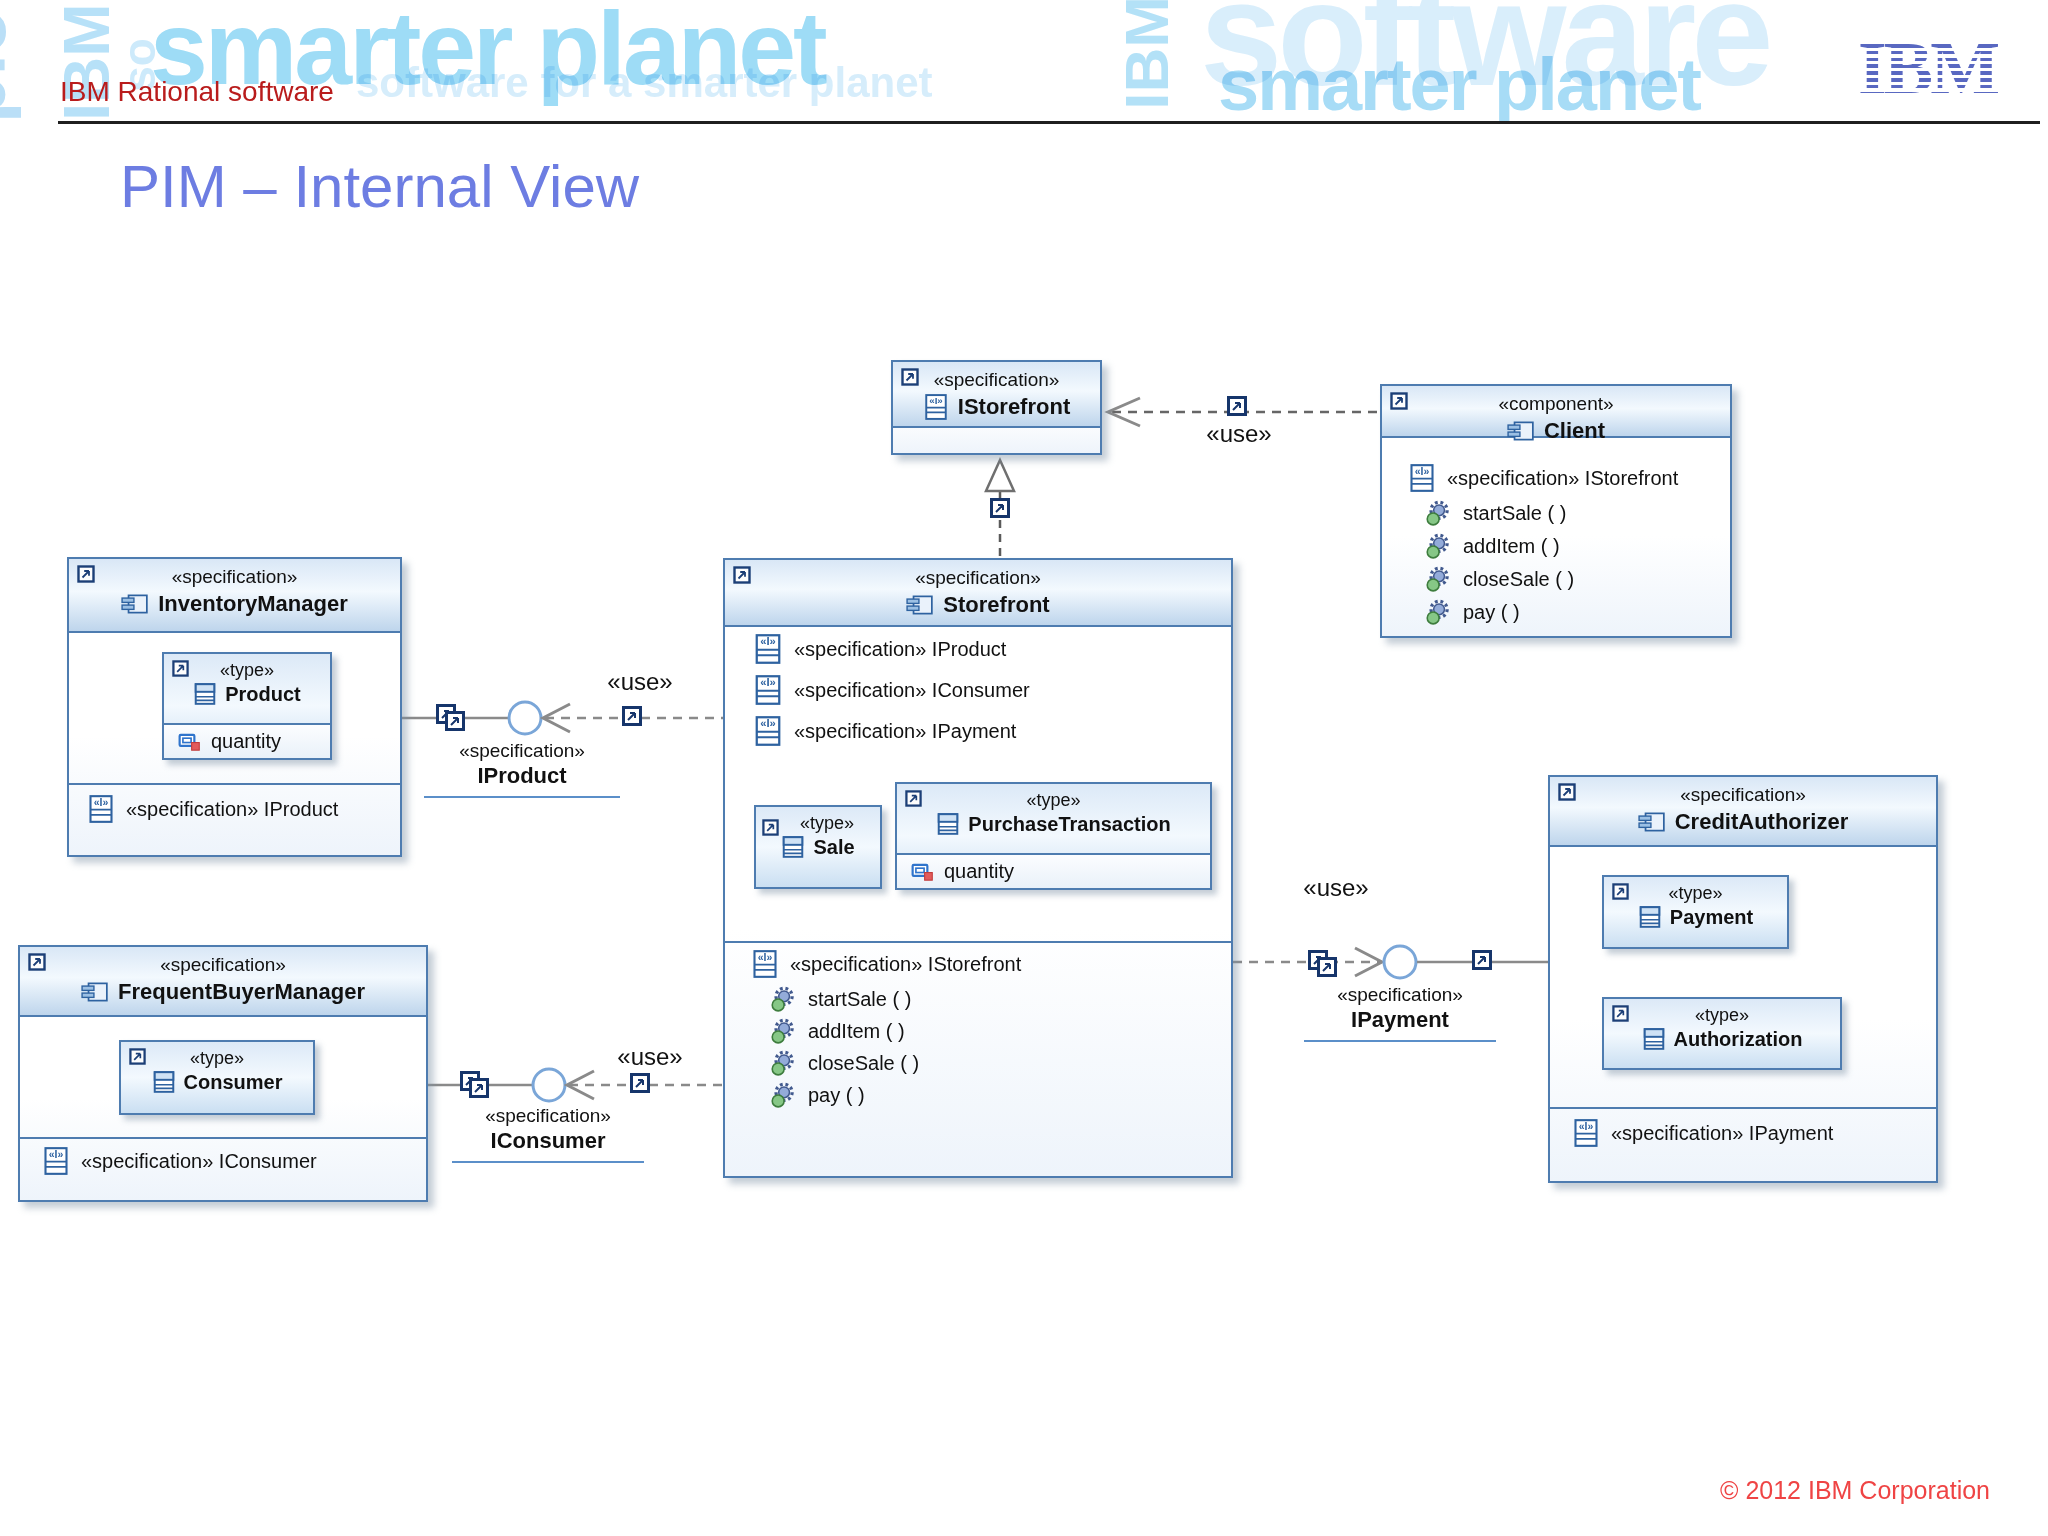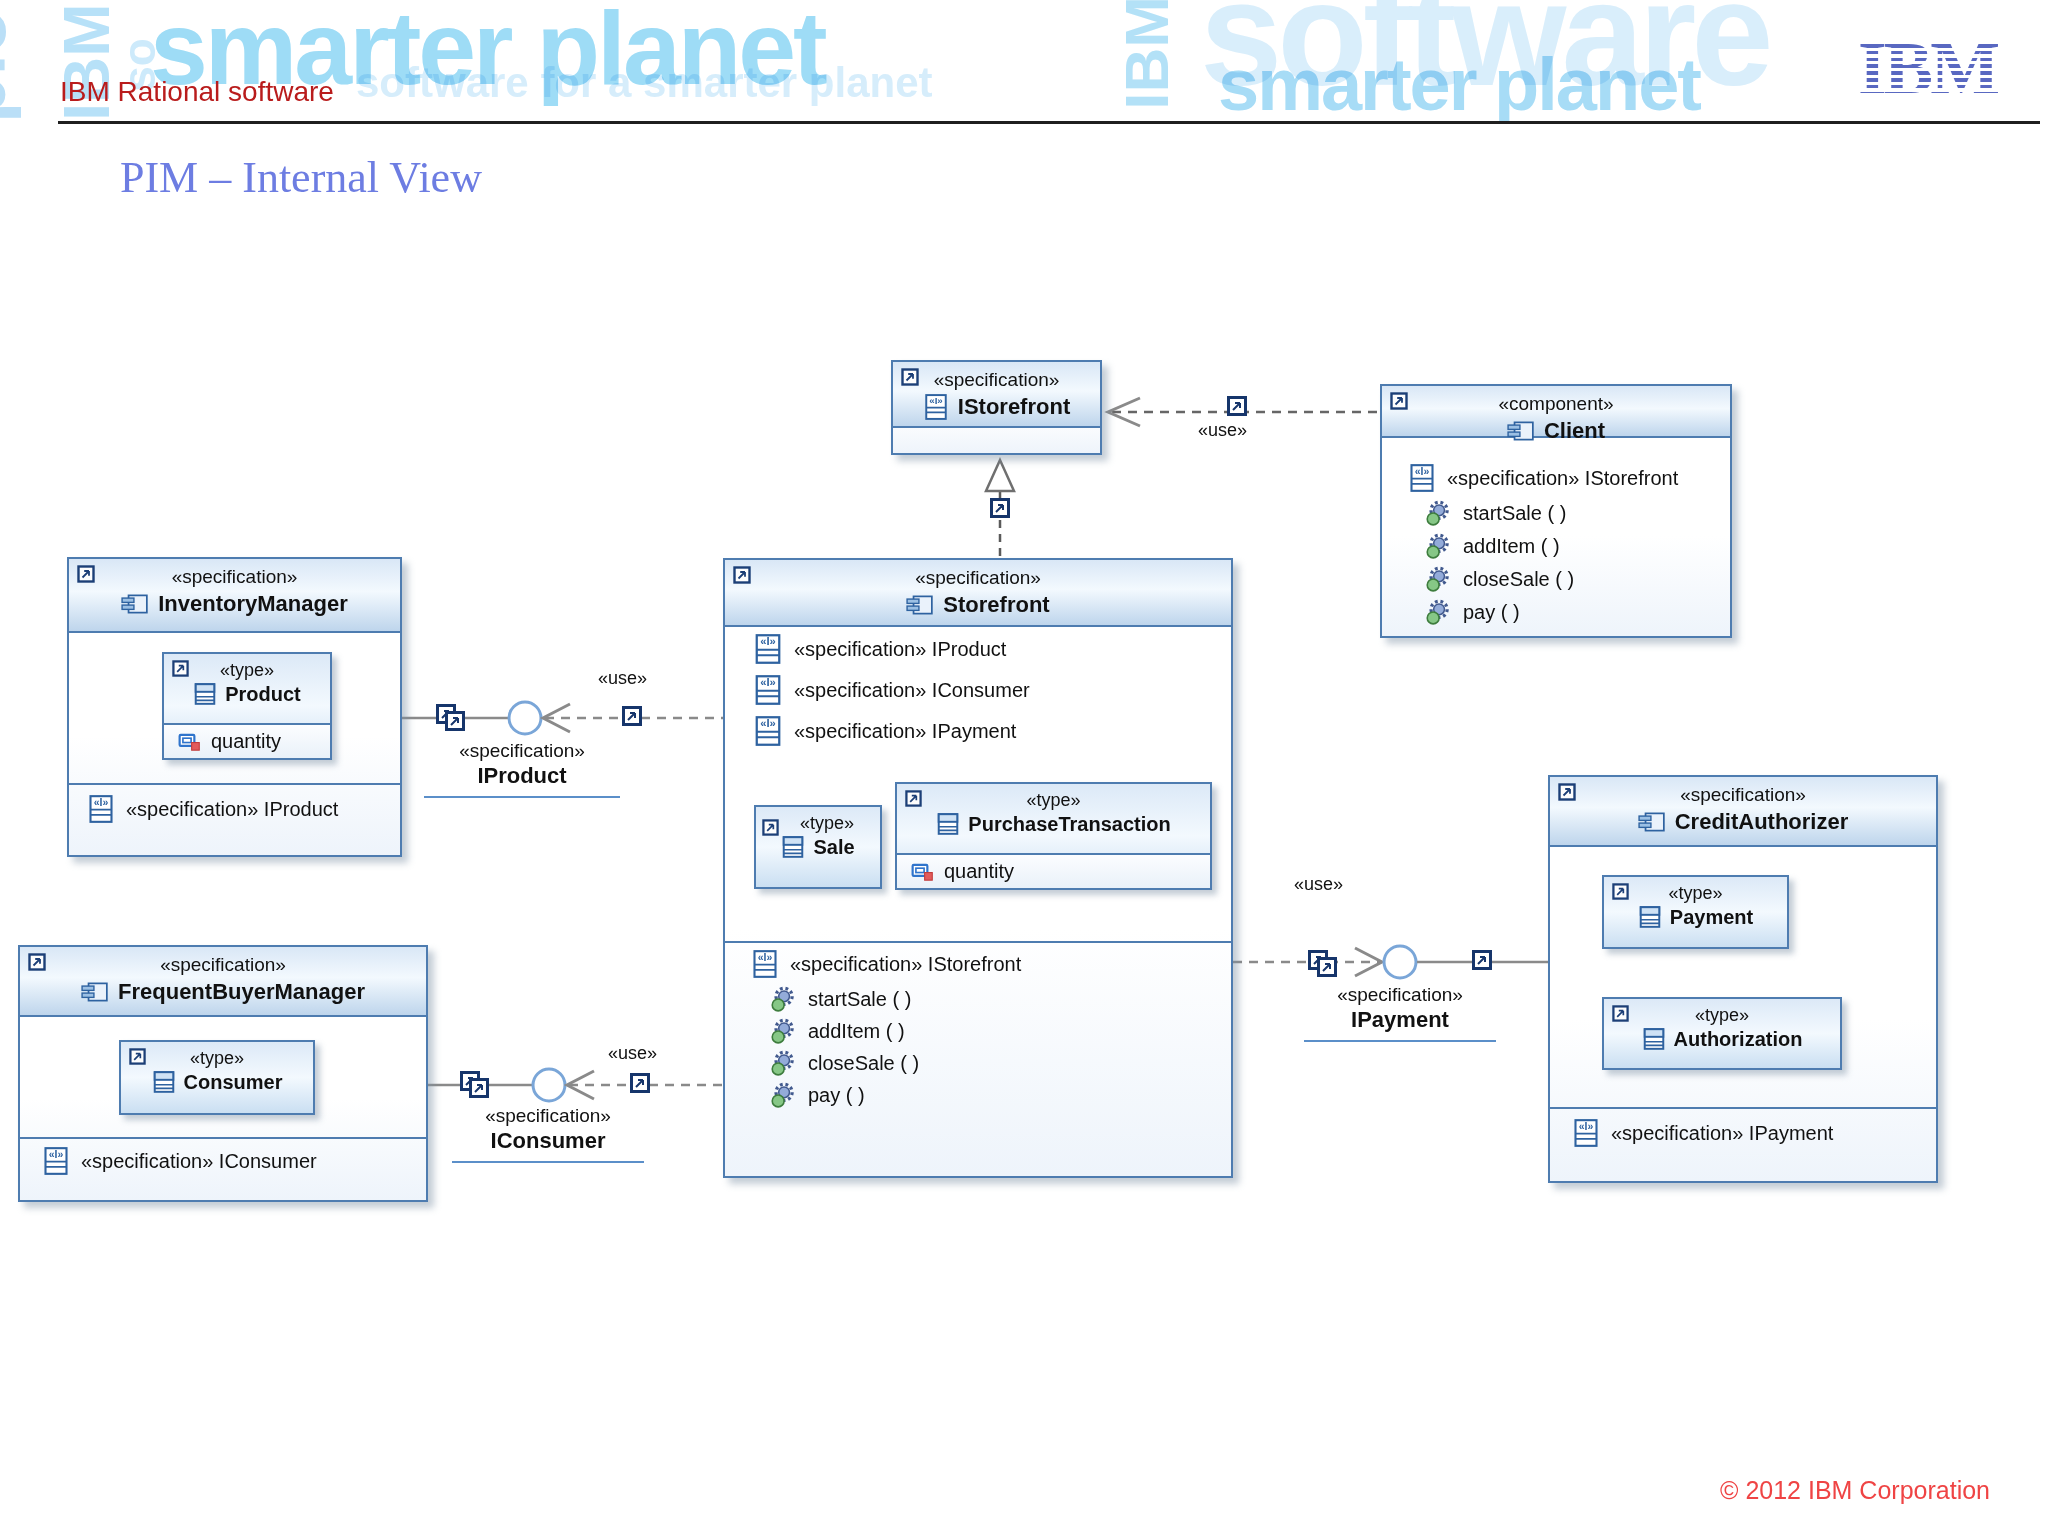--- a/index.html
+++ b/index.html
@@ -20,21 +20,21 @@
   .wm-smarter-right{left:1218px;top:48px;font-size:74px;letter-spacing:-2px;color:#a7dcf6;}
   .brand{position:absolute;left:60px;top:76px;font-size:28px;color:#b91c1c;z-index:5;}
   .rule{position:absolute;left:58px;top:121px;width:1982px;height:3px;background:#1f1f1f;}
 
   .ibm-logo{position:absolute;top:42px;right:38px;width:152px;height:56px;z-index:6;}
   .ibm-logo .txt{font-family:"Liberation Serif",serif;font-weight:bold;font-size:74px;
                  line-height:52px;color:#5968c1;letter-spacing:-3px;}
   .ibm-logo .bars{position:absolute;left:0;top:2px;width:100%;height:54px;
      background:repeating-linear-gradient(to bottom,transparent 0px,transparent 3.6px,#ffffff 3.6px,#ffffff 6.8px);}
 
-  .page-title{position:absolute;left:120px;top:152px;font-size:44px;color:#6d7de2;z-index:2;font-family:Liberation Serif, serif;}
+  .page-title{position:absolute;left:120px;top:152px;font-size:60px;color:#6d7de2;z-index:2;}
   .footer{position:absolute;right:58px;top:1476px;font-size:25px;color:#ef4444;}
 
   
   .box{position:absolute;border:2px solid #4e7cb0;background:linear-gradient(#ffffff 60%,#eef4fb);
        box-shadow:6px 6px 7px rgba(125,145,165,.45);box-sizing:border-box;}
   .box-header{position:relative;border-bottom:2px solid #4e7cb0;
        background:linear-gradient(180deg,#d9e7f6 0%,#f3f9fe 45%,#bed5ec 100%);
        text-align:center;padding-top:7px;box-sizing:border-box;}
   .stereo{font-size:19px;color:#111;}
   .bname{display:flex;justify-content:center;align-items:center;gap:9px;
@@ -51,21 +51,21 @@
   .typebox .t-name{display:flex;justify-content:center;align-items:center;gap:8px;
        font-size:20px;font-weight:bold;margin-top:1px;}
   .typebox .t-attr{position:absolute;left:0;right:0;bottom:0;border-top:2px solid #4e7cb0;
        background:linear-gradient(#fcfdff,#e9f1f9);display:flex;align-items:center;gap:9px;
        font-size:20px;padding:5px 0 5px 14px;}
 
   
   .conn-label{position:absolute;text-align:center;border-bottom:2px solid #5b8fc9;padding-bottom:7px;}
   .cl-stereo{font-size:19px;}
   .cl-name{font-size:22px;font-weight:bold;margin-top:1px;}
-  .use-label{position:absolute;text-align:left;font-size:18px;}
+  .use-label{position:absolute;text-align:center;font-size:24px;}
 
   svg.overlay{position:absolute;left:0;top:0;z-index:0;}
   .diagram{position:absolute;left:0;top:0;width:2048px;height:1536px;}
   .ic{line-height:0;display:inline-block;}
 </style>
 </head>
 <body>
 
 <div class="slide">
 

